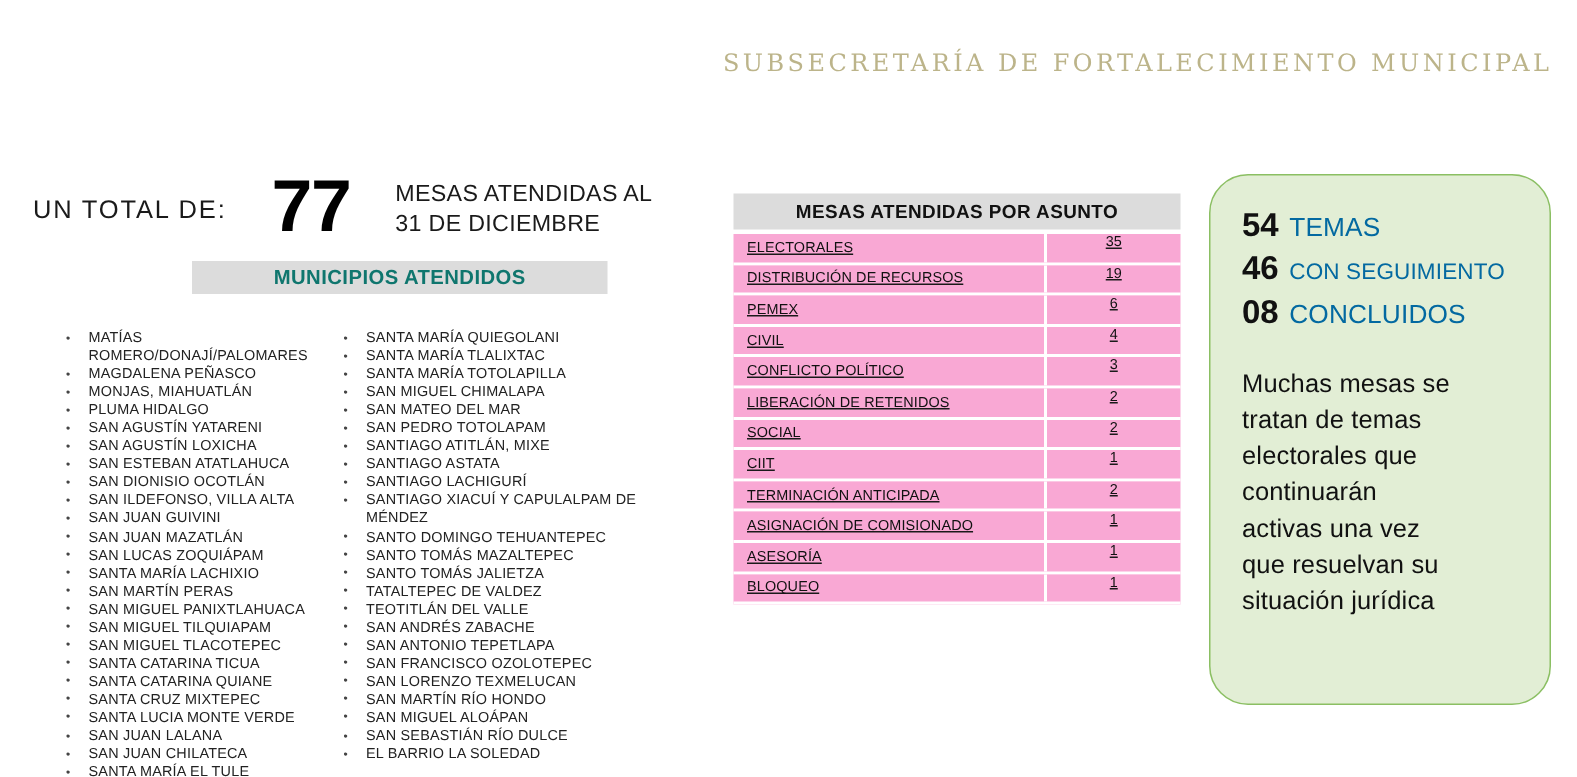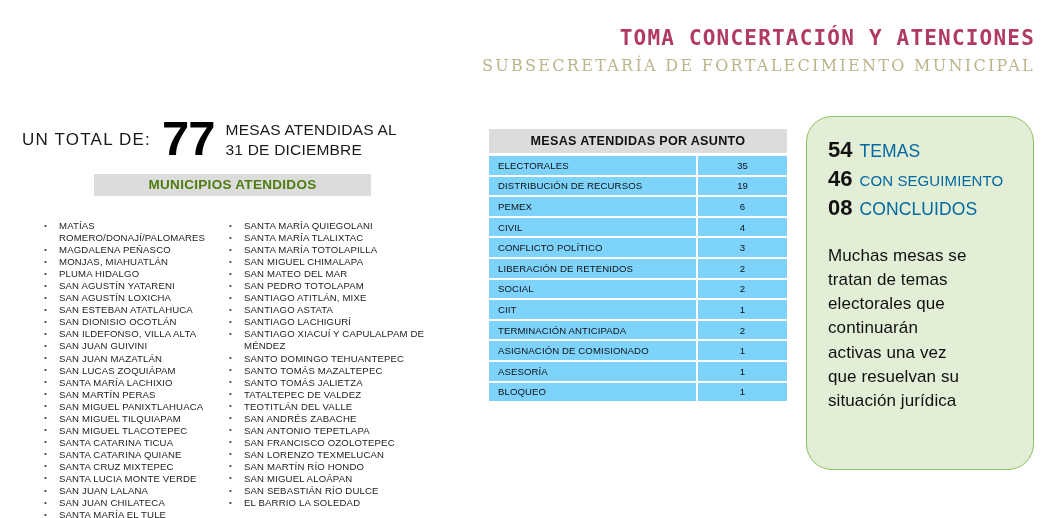--- a/index.html
+++ b/index.html
@@ -42,20 +42,21 @@
     line-height: 1.1;
   }
 
   
   #total-block {
     position: absolute;
     left: 22px;
     top: 116px;
     display: flex;
     align-items: flex-start;
+    gap: 19px;
   }
   #total-label {
     font-size: 17px;
     letter-spacing: 1.2px;
     color: #1a1a1a;
     padding-top: 14px;
     white-space: nowrap;
   }
   #total-number {
     font-size: 49px;
@@ -77,27 +78,27 @@
   
   #municipios-panel {
     position: absolute;
     left: 40px;
     top: 174px;
     width: 420px;
   }
   #municipios-header {
     background: #dcdcdc;
     width: 277px;
-    margin-left: 54px;
+    margin-left: 88px;
     text-align: center;
     font-size: 13.5px;
     font-weight: bold;
     letter-spacing: 0.3px;
     padding: 3px 0 4px 0;
-    color: #4d7c0f;
+    color: #0f766e;
   }
   #municipios-columns {
     display: flex;
     margin-top: 24px;
   }
   .muni-col {
     list-style: none;
     margin: 0;
     padding: 0;
   }
@@ -135,24 +136,25 @@
     text-align: center;
     font-size: 12.6px;
     font-weight: bold;
     letter-spacing: 0.3px;
     padding: 5px 0 5px 0;
     color: #111;
   }
   #asunto-rows { margin-top: 3px; }
   .asunto-row {
     display: flex;
-    background: #7dd3fc;
+    background: #f9a8d4;
     border-bottom: 2px solid #ffffff;
     height: 18.6px;
-    align-items: center;
+    align-items: flex-start;
+    text-decoration: underline;
   }
   .asunto-name {
     flex: 0 0 209px;
     font-size: 9.6px;
     letter-spacing: 0.1px;
     padding-left: 9px;
     color: #111;
     box-sizing: border-box;
     border-right: 2px solid #ffffff;
     height: 100%;
@@ -203,21 +205,20 @@
     line-height: 1.42;
     color: #111;
     letter-spacing: 0.1px;
     width: 140px;
   }
 </style>
 </head>
 <body>
 
 <div id="header-block">
-  <div id="doc-title">TOMA CONCERTACIÓN Y ATENCIONES</div>
   <div id="doc-subtitle">SUBSECRETARÍA DE FORTALECIMIENTO MUNICIPAL</div>
 </div>
 
 <div id="total-block">
   <div id="total-label">UN TOTAL DE:</div>
   <div id="total-number">77</div>
   <div id="total-caption">
     <div>MESAS ATENDIDAS  AL</div>
     <div>31 DE DICIEMBRE</div>
   </div>

